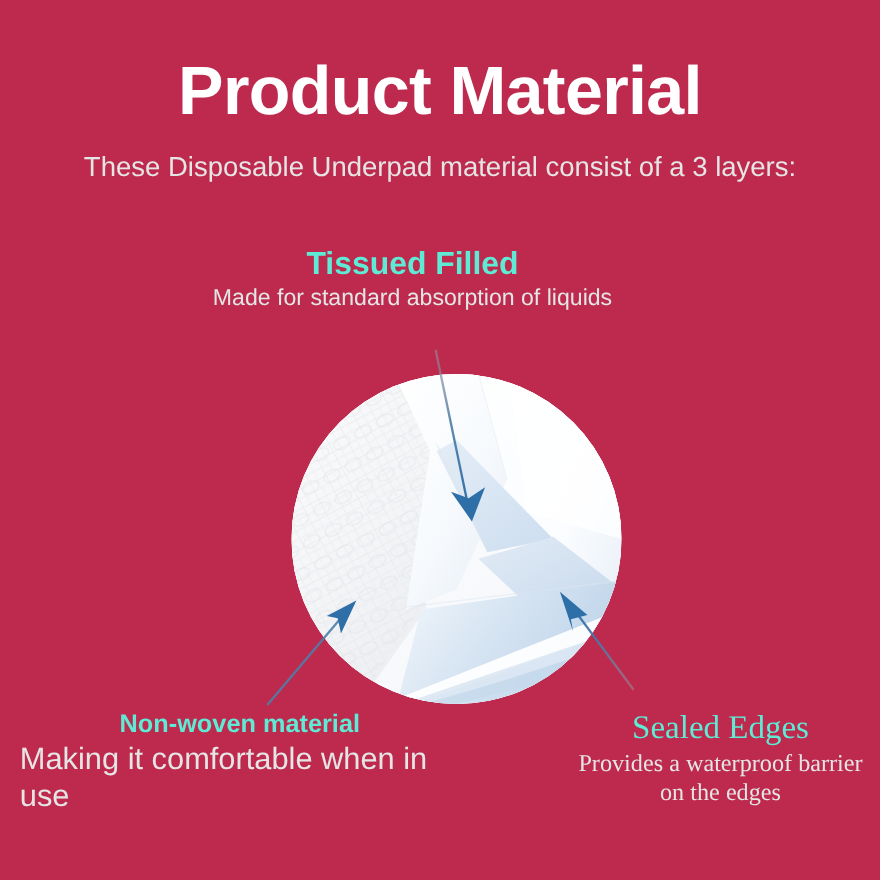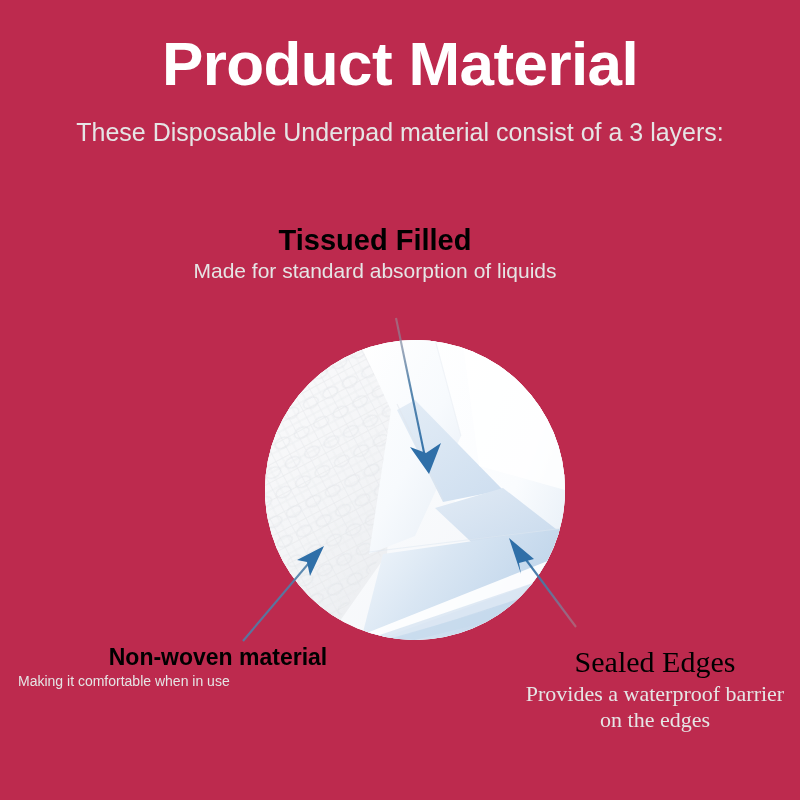--- a/index.html
+++ b/index.html
@@ -19,21 +19,21 @@
     position: relative;
     width: 800px;
     height: 800px;
     background: #bd2a4e;
     color: #ffffff;
   }
 
   
   .header {
     position: absolute;
-    top: 32px;
+    top: 52px;
     left: 0;
     width: 800px;
     text-align: center;
   }
   .title {
     font-size: 62px;
     font-weight: bold;
     line-height: 1.02;
     letter-spacing: -0.6px;
     color: #ffffff;
@@ -46,21 +46,21 @@
     line-height: 1.2;
     color: #e5e5e5;
     margin: 22px 0 0 0;
     white-space: nowrap;
   }
 
   
   .callout { position: absolute; }
   .callout .c-head {
     margin: 0;
-    color: #000000;
+    color: #5eead4;
     line-height: 1.12;
     white-space: nowrap;
     text-align: center;
   }
   .callout .c-sub {
     margin: 2px 0 0 0;
     color: #e5e5e5;
     font-size: 21px;
     font-weight: normal;
     line-height: 1.22;
@@ -77,21 +77,21 @@
   #callout-tissued .c-sub  { font-size: 21px; }
 
   
   #callout-nonwoven {
     top: 645px;
     left: 18px;
     width: 400px;
     text-align: left;
   }
   #callout-nonwoven .c-head { font-size: 23px; font-weight: bold; }
-  #callout-nonwoven .c-sub  { font-size: 14px; }
+  #callout-nonwoven .c-sub  { font-size: 28px; }
 
   
   #callout-sealed {
     top: 645px;
     left: 515px;
     width: 280px;
     text-align: center;
     font-family: Liberation Serif, serif;
   }
   #callout-sealed .c-head { font-size: 30px; font-weight: normal; }

